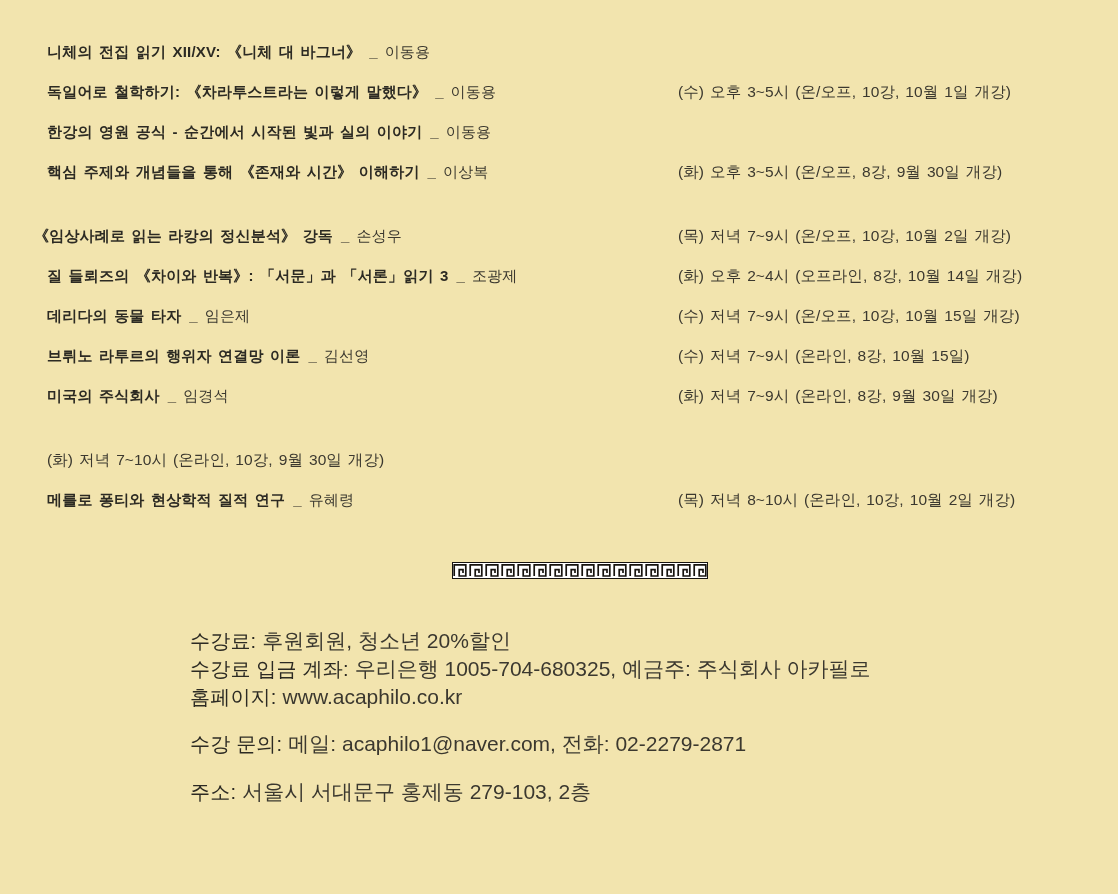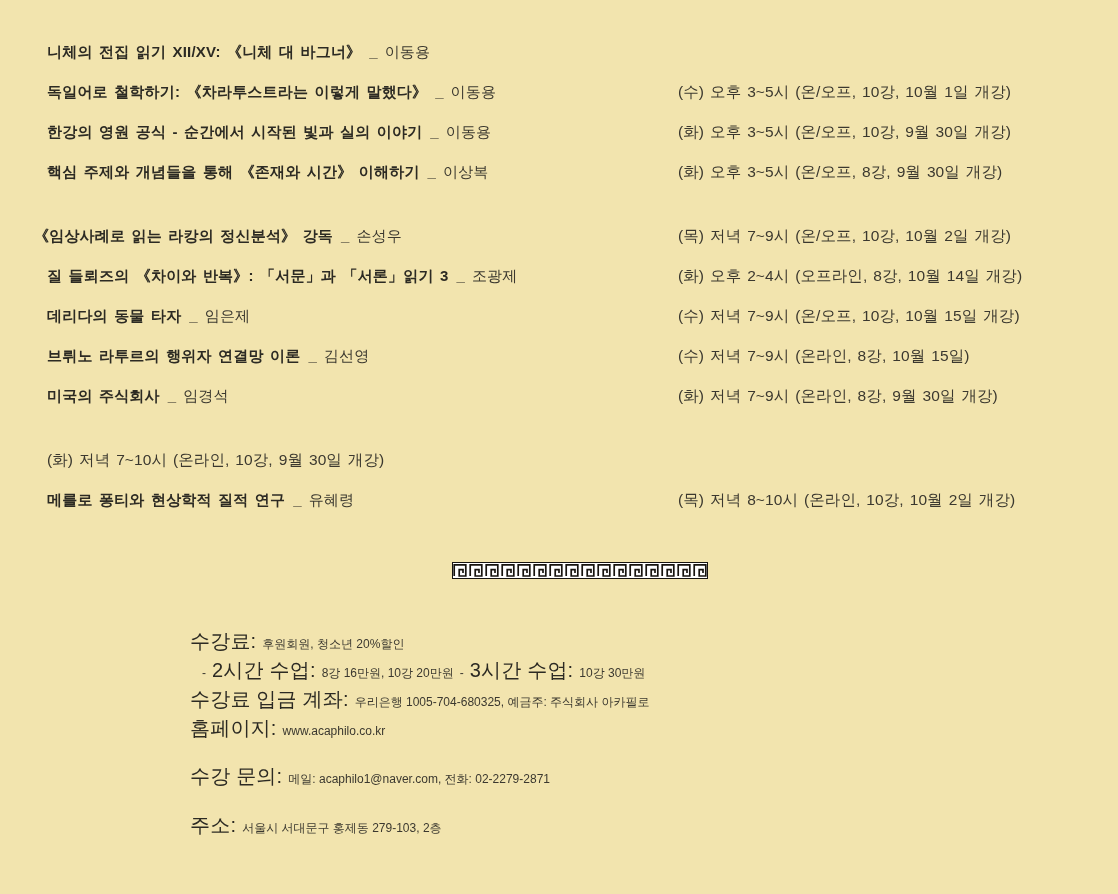--- a/index.html
+++ b/index.html
@@ -85,21 +85,21 @@
     white-space:nowrap;
   }
   .info-line{line-height:26px;}
   .info-line .lbl{
     font-weight:normal;
     font-size:20px;
     color:var(--ink-bold);
     margin-right:6px;
     letter-spacing:0.2px;
   }
-  .info-line .val{font-size:12px;color:var(--ink);}
+  .info-line .val{font-size:21px;color:var(--ink);}
   .fee-detail{padding-left:12px;}
   .fee-detail .dash{margin-right:6px;}
   .fee-detail .lbl{margin-left:0;}
   .fee-detail .mid-dash{margin:0 6px;}
   .gap-homepage{}
   .gap-contact{margin-top:19px;}
   .gap-address{margin-top:20px;}
 </style>
 </head>
 <body>
@@ -111,21 +111,20 @@
     <div class="course-group">
       <div class="course-row">
         <div class="title-cell"><span class="course-title">니체의 전집 읽기 XII/XV: 《니체 대 바그너》</span><span class="sep">_</span><span class="instructor">이동용</span></div>
       </div>
       <div class="course-row">
         <div class="title-cell"><span class="course-title">독일어로 철학하기: 《차라투스트라는 이렇게 말했다》</span><span class="sep">_</span><span class="instructor">이동용</span></div>
         <div class="schedule-cell">(수) 오후 3~5시 (온/오프, 10강, 10월 1일 개강)</div>
       </div>
       <div class="course-row">
         <div class="title-cell"><span class="course-title">한강의 영원 공식 - 순간에서 시작된 빛과 실의 이야기</span><span class="sep">_</span><span class="instructor">이동용</span></div>
-        <div class="schedule-cell">(화) 오후 3~5시 (온/오프, 10강, 9월 30일 개강)</div>
       </div>
       <div class="course-row">
         <div class="title-cell"><span class="course-title">핵심 주제와 개념들을 통해 《존재와 시간》 이해하기</span><span class="sep">_</span><span class="instructor">이상복</span></div>
         <div class="schedule-cell">(화) 오후 3~5시 (온/오프, 8강, 9월 30일 개강)</div>
       </div>
     </div>
 
     <div class="course-group">
       <div class="course-row hang">
         <div class="title-cell"><span class="course-title">《임상사례로 읽는 라캉의 정신분석》 강독</span><span class="sep">_</span><span class="instructor">손성우</span></div>
@@ -173,23 +172,20 @@
       <rect x="0.5" y="0.5" width="255" height="16" fill="none" stroke="#17140f" stroke-width="1"></rect>
     </svg>
   </div>
 
   <div class="info-block">
 
     <div class="info-line">
       <span class="lbl">수강료:</span><span class="val">후원회원, 청소년 20%할인</span>
     </div>
 
-    <div class="info-line fee-detail">
-      <span class="val dash">-</span><span class="lbl">2시간 수업:</span><span class="val">8강 16만원, 10강 20만원</span><span class="val mid-dash">-</span><span class="lbl">3시간 수업:</span><span class="val">10강 30만원</span>
-    </div>
 
     <div class="info-line">
       <span class="lbl">수강료 입금 계좌:</span><span class="val">우리은행 1005-704-680325, 예금주: 주식회사 아카필로</span>
     </div>
 
     <div class="info-line gap-homepage">
       <span class="lbl">홈페이지:</span><span class="val">www.acaphilo.co.kr</span>
     </div>
 
     <div class="info-line gap-contact">

